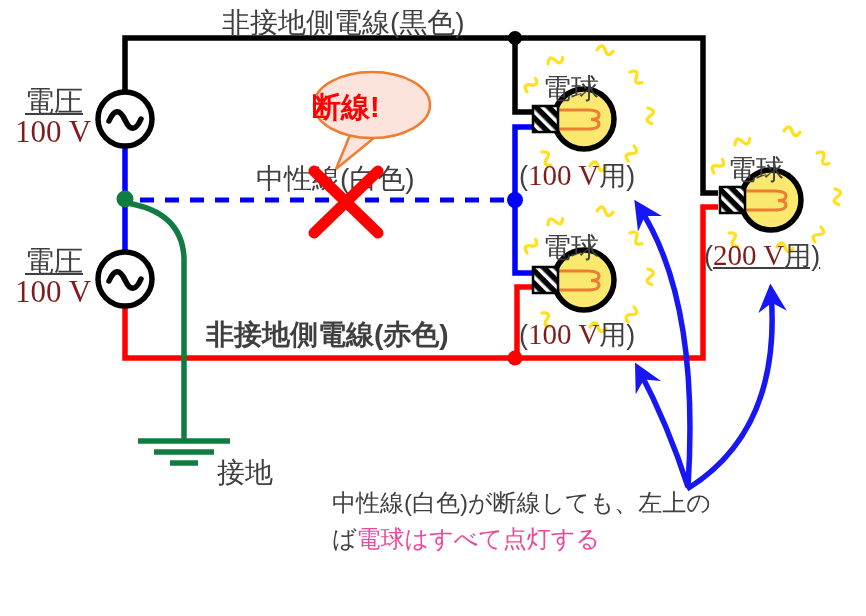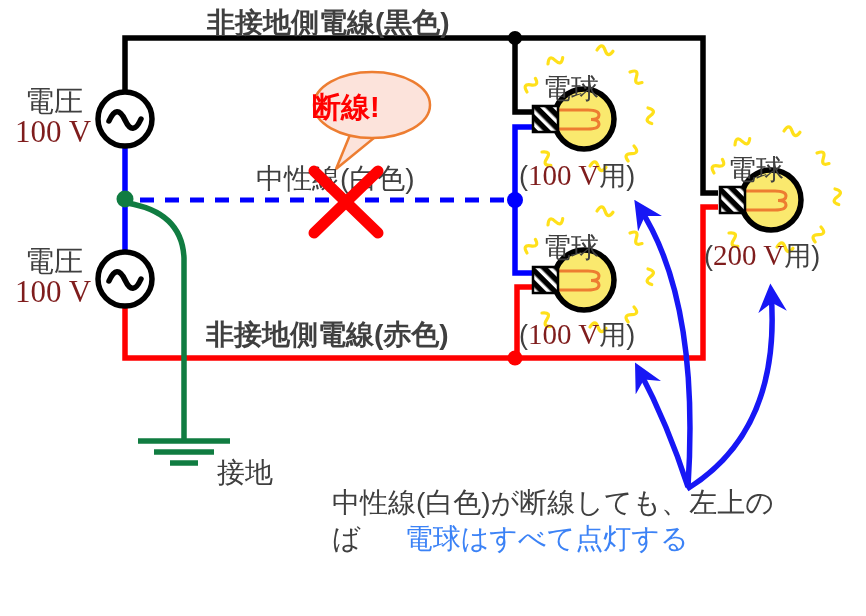--- a/index.html
+++ b/index.html
@@ -8,25 +8,25 @@
     font-family:"Liberation Sans","DejaVu Sans",sans-serif;color:#3F3F3F;
   }
   #circuit{position:absolute;left:0;top:0;z-index:1;}
   .lbl{position:absolute;white-space:nowrap;z-index:2;color:#3F3F3F;}
   .lbl.under{z-index:0;}
   .serifv{font-family:"Liberation Serif","DejaVu Serif",serif;color:#7f1d1d;}
   .wire-label{font-size:28px;}
   .comp-label{font-size:28px;margin-top:20px;}
   .rating{font-size:27px;}
   .rating .serifv{font-size:29px;}
-  .src-name{font-size:29px;width:92px;text-align:center;}
+  .src-name{font-size:29px;width:92px;text-align:center;text-decoration:underline;}
   .src-val{font-size:31px;width:106px;text-align:center;}
   .callout-text{font-size:29px;font-weight:bold;color:#FF0000;width:120px;text-align:left;}
-  .note{font-size:28px;line-height:36px;}
-  .note .red{color:#3b82f6;margin-left:44px;}
+  .note{font-size:24px;line-height:36px;}
+  .note .red{color:#ec4899;}
 </style>
 </head>
 <body>
 
 <div id="stage">
 
   <div class="lbl under wire-label" style="left:256px;top:160px;">中性線(白色)</div>
 
   <svg id="circuit" width="866" height="616" viewBox="0 0 866 616">
     <defs>
@@ -110,38 +110,38 @@
     <g>
       <path d="M352,130 L336,169 L374,138 Z" fill="#FCE3DB" stroke="#ED7D31" stroke-width="2.5"></path>
       <ellipse cx="372" cy="105" rx="58" ry="33" fill="#FCE3DB" stroke="#ED7D31" stroke-width="2.5"></ellipse>
     </g>
 
     <path d="M688,487 Q668,425 639,370" fill="none" stroke="#1717F5" stroke-width="5.5" marker-end="url(#ah)"></path>
     <path d="M688,487 Q700,300 639,207" fill="none" stroke="#1717F5" stroke-width="5.5" marker-end="url(#ah)"></path>
     <path d="M687,489 Q782,430 771,292" fill="none" stroke="#1717F5" stroke-width="5.5" marker-end="url(#ah)"></path>
   </svg>
 
-  <div class="lbl wire-label" style="left:207px;top:4px;font-weight:bold;">非接地側電線(黒色)</div>
+  <div class="lbl wire-label" style="left:222px;top:4px;">非接地側電線(黒色)</div>
   <div class="lbl wire-label" style="left:206px;top:316px;font-weight:bold;">非接地側電線(赤色)</div>
   <div class="lbl comp-label" style="left:217px;top:434px;">接地</div>
 
   <div class="lbl callout-text" style="left:312px;top:88px;">断線!</div>
 
   <div class="lbl src-name" style="left:8px;top:82px;">電圧</div>
   <div class="lbl src-val serifv" style="left:0px;top:114px;">100 V</div>
   <div class="lbl src-name" style="left:8px;top:242px;">電圧</div>
   <div class="lbl src-val serifv" style="left:0px;top:274px;">100 V</div>
 
   <div class="lbl comp-label" style="left:543px;top:50px;">電球</div>
   <div class="lbl rating" style="left:519px;top:158px;"><span>(</span><span class="serifv">100 V</span><span>用)</span></div>
 
   <div class="lbl comp-label" style="left:543px;top:209px;">電球</div>
   <div class="lbl rating" style="left:519px;top:317px;"><span>(</span><span class="serifv">100 V</span><span>用)</span></div>
 
   <div class="lbl comp-label" style="left:728px;top:131px;">電球</div>
-  <div class="lbl rating" style="left:704px;top:238px;"><span>(</span><span class="serifv">200 V</span><span>用)</span></div>
+  <div class="lbl rating" style="left:704px;top:238px;text-decoration:underline;"><span>(</span><span class="serifv">200 V</span><span>用)</span></div>
 
   <div class="lbl note" style="left:332px;top:485px;">
     <div>中性線(白色)が断線しても、左上の</div>
     <div><span>ば</span><span class="red">電球はすべて点灯する</span></div>
   </div>
 
 </div>
 
 </body></html>

